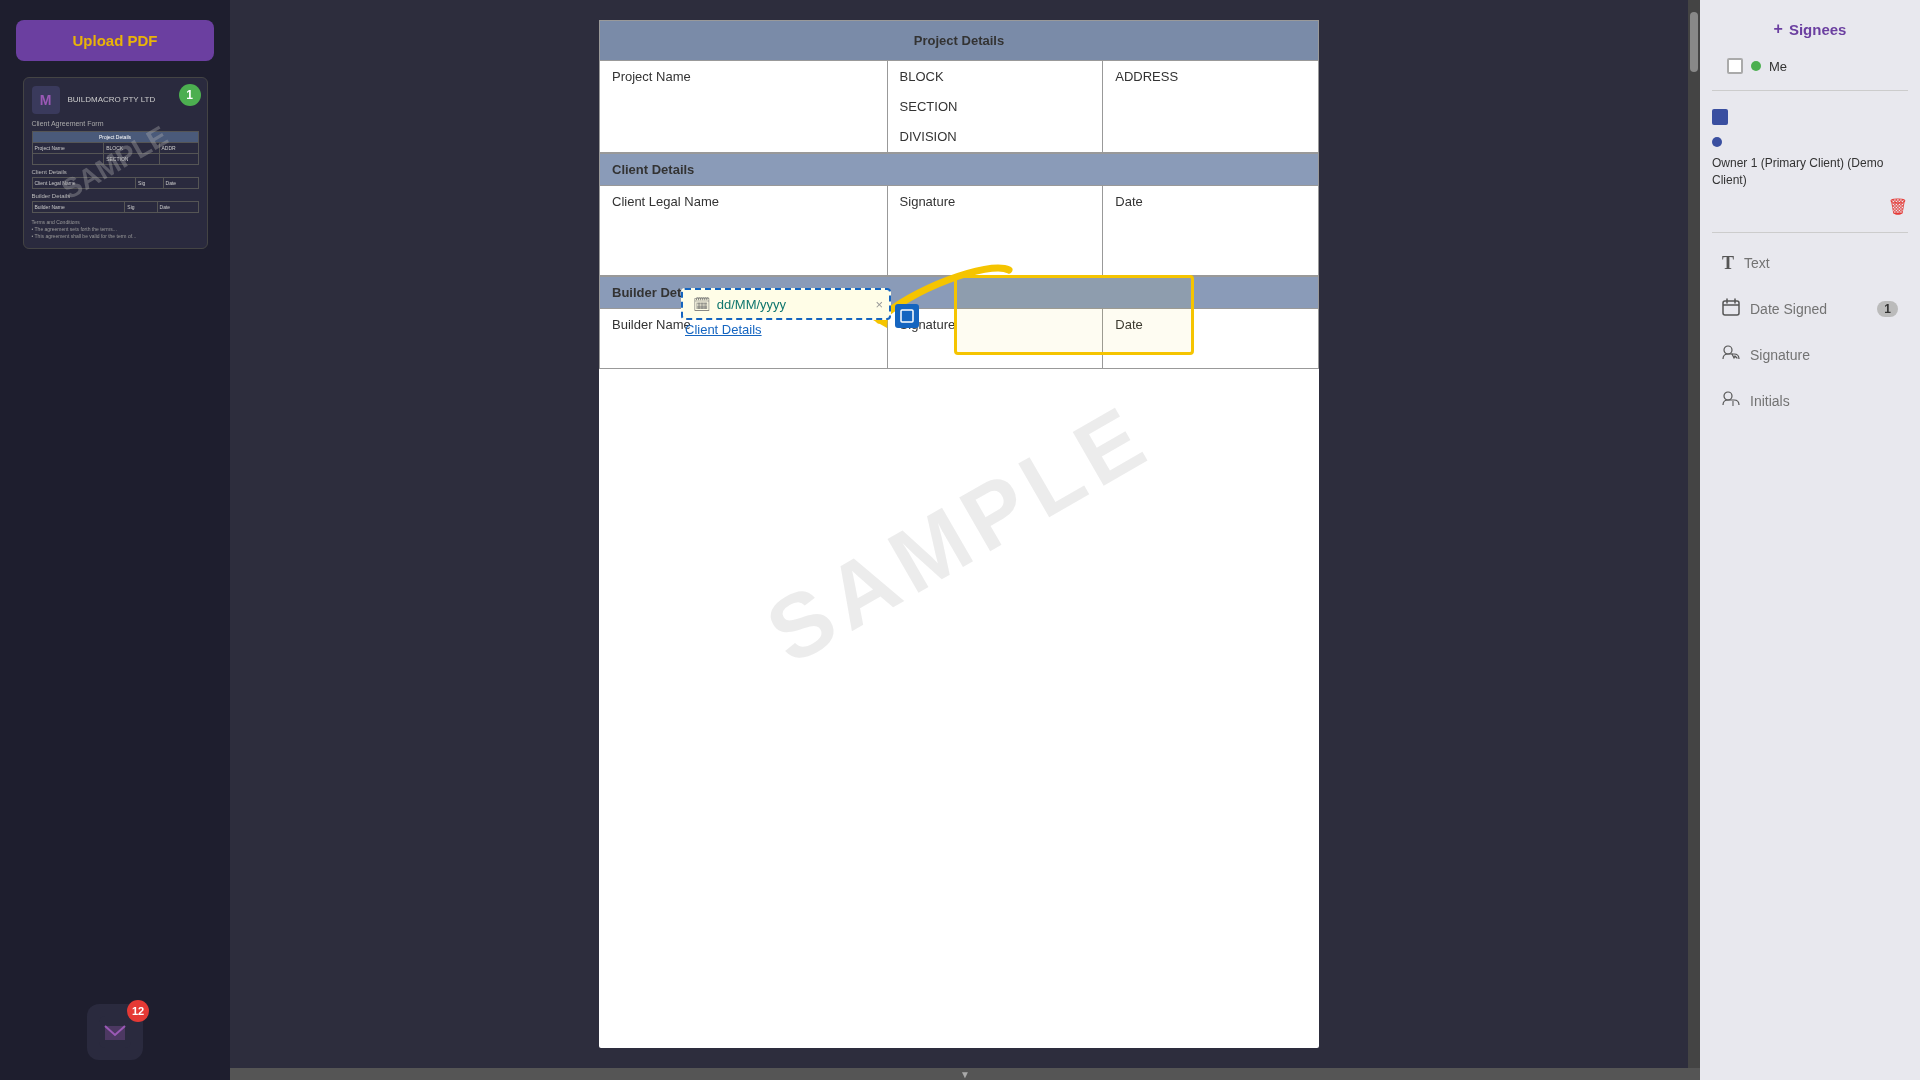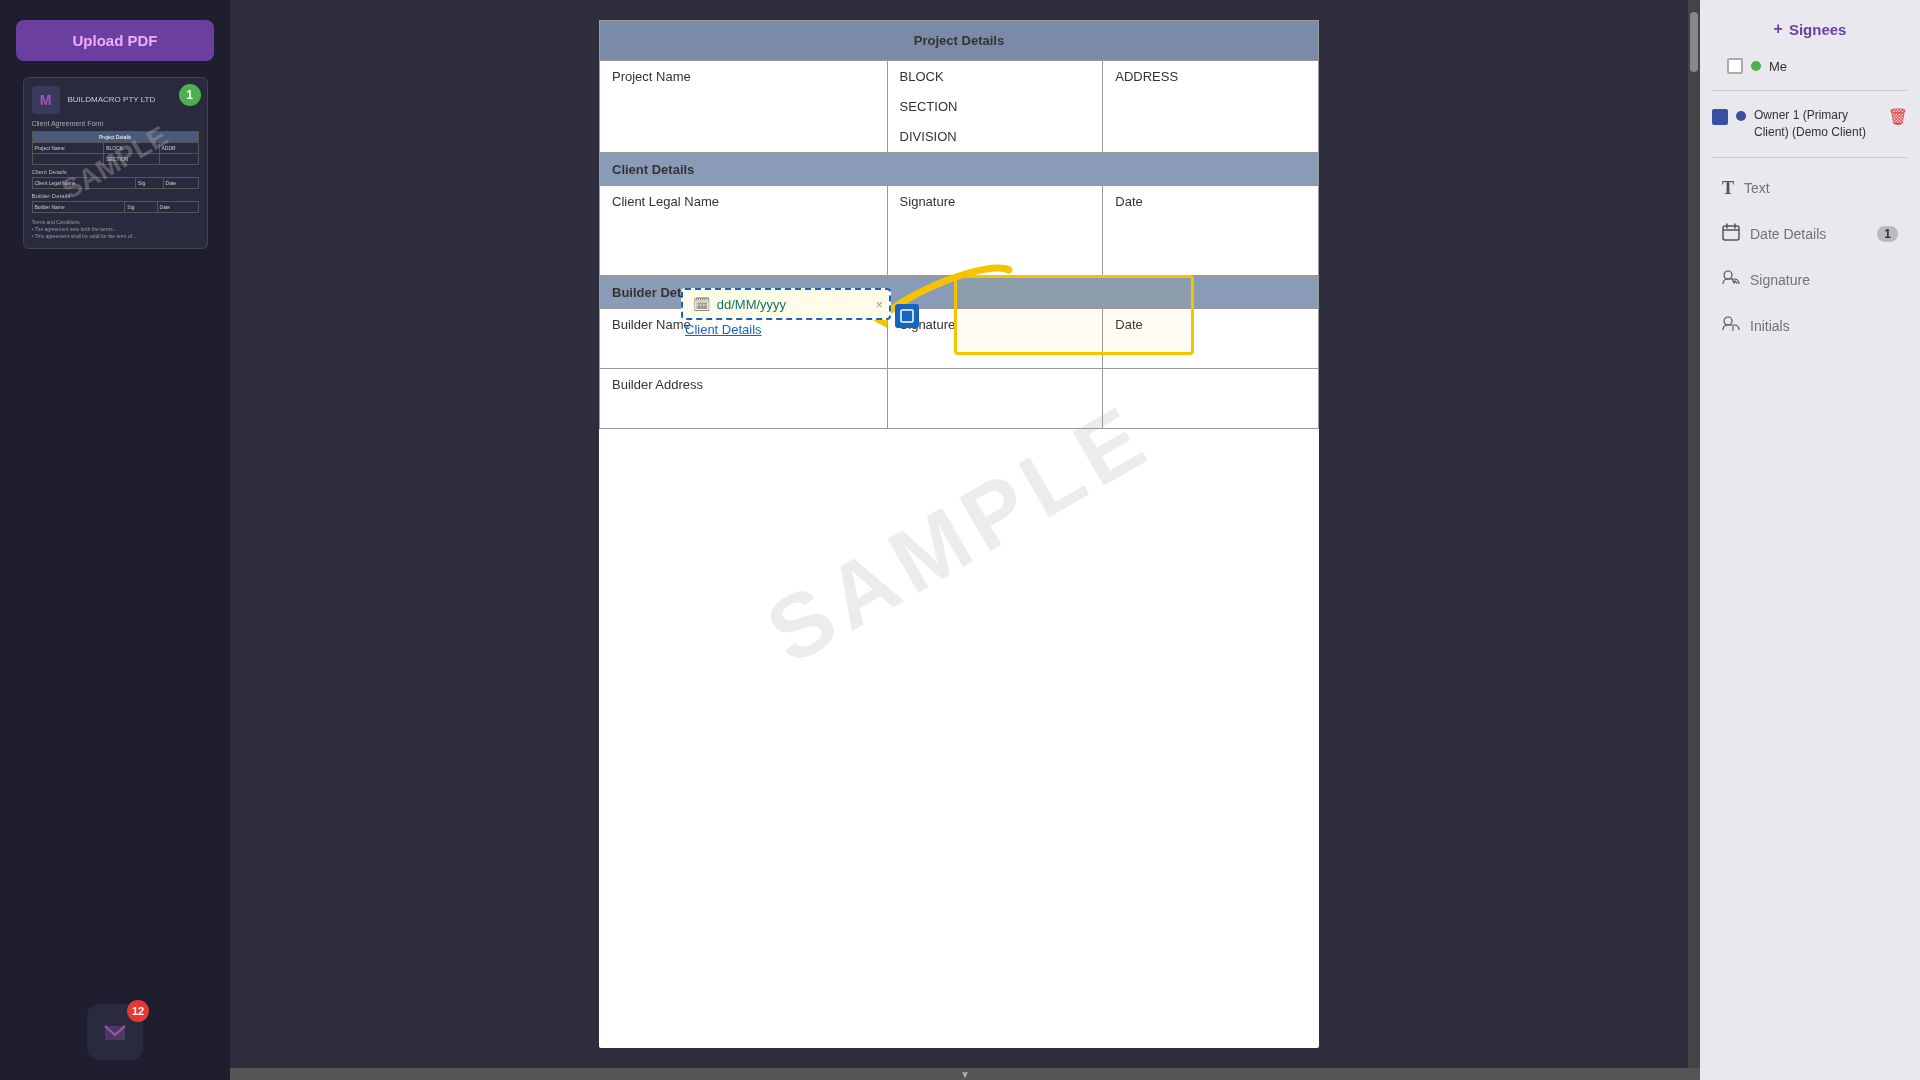--- a/index.html
+++ b/index.html
@@ -26,21 +26,21 @@
       display: flex;
       flex-direction: column;
       align-items: center;
       padding: 20px 16px;
       gap: 16px;
       flex-shrink: 0;
     }
 
     .upload-btn {
       background: #6b3fa0;
-      color: #f0abfc;
+      color: #eab308;
       border: none;
       border-radius: 8px;
       padding: 12px 4px;
       font-size: 15px;
       font-weight: 600;
       cursor: pointer;
       width: 100%;
       text-align: center;
     }
 
@@ -411,20 +411,21 @@
       height: 1px;
       background: #ccc;
       margin: 4px 0;
     }
 
     .owner-item {
       display: flex;
       align-items: flex-start;
       gap: 8px;
       padding: 4px 0;
+      flex-direction: column;
     }
 
     .owner-color-box {
       width: 16px;
       height: 16px;
       background: #3a4fa0;
       border-radius: 2px;
       flex-shrink: 0;
       margin-top: 2px;
     }
@@ -678,25 +679,20 @@
           <table class="pdf-table" style="margin-top:0">
             <tbody>
                 <tr>
               <td colspan="3" class="sub-header">Builder Details</td>
             </tr>
             <tr>
               <td style="height:60px; width:40%">Builder Name</td>
               <td style="width:30%">Signature</td>
               <td style="width:30%">Date</td>
             </tr>
-            <tr>
-              <td style="height:60px">Builder Address</td>
-              <td></td>
-              <td></td>
-            </tr>
           </tbody>
             </table>
 
           <div class="floating-field">
             <div class="date-field-box">
               <span class="date-icon">🗓</span>
               <span class="date-placeholder">dd/MM/yyyy</span>
               <span class="close-field-btn">×</span>
             </div>
             <div class="field-label-below">Client Details</div>
@@ -759,21 +755,21 @@
     </div>
 
     <div class="field-type-item">
       <span class="field-icon">
         <svg width="18" height="18" viewBox="0 0 18 18" fill="none">
           <rect x="1" y="3" width="16" height="14" rx="2" stroke="#555" stroke-width="1.5"></rect>
           <path d="M1 7h16" stroke="#555" stroke-width="1.5"></path>
           <path d="M5 1v4M13 1v4" stroke="#555" stroke-width="1.5" stroke-linecap="round"></path>
         </svg>
       </span>
-      <span class="field-label">Date Details</span>
+      <span class="field-label">Date Signed</span>
       <span class="field-count">1</span>
     </div>
 
     <div class="field-type-item">
       <span class="field-icon">
         <svg width="18" height="18" viewBox="0 0 18 18" fill="none">
           <circle cx="6" cy="6" r="4" stroke="#555" stroke-width="1.2"></circle>
           <path d="M1 15c0-3 2-5 5-5h6c3 0 5 2 5 5" stroke="#555" stroke-width="1.2"></path>
           <path d="M10 10l2 4 1-2 2 2" stroke="#555" stroke-width="1.2" stroke-linecap="round"></path>
         </svg>

